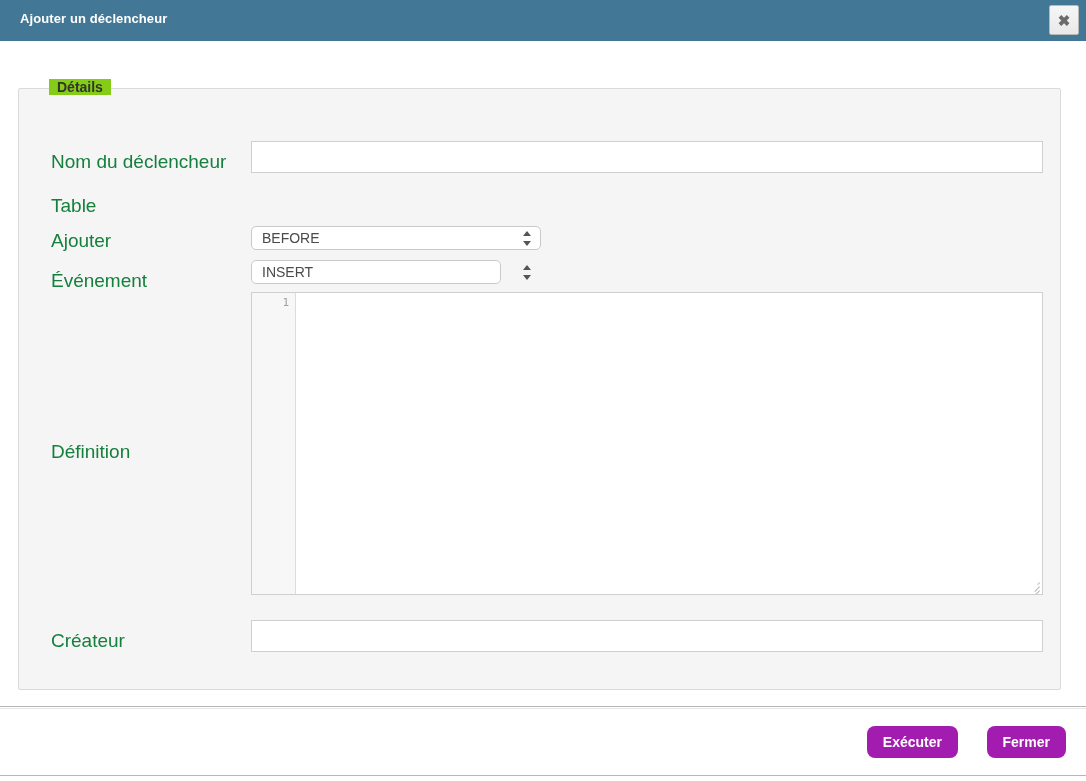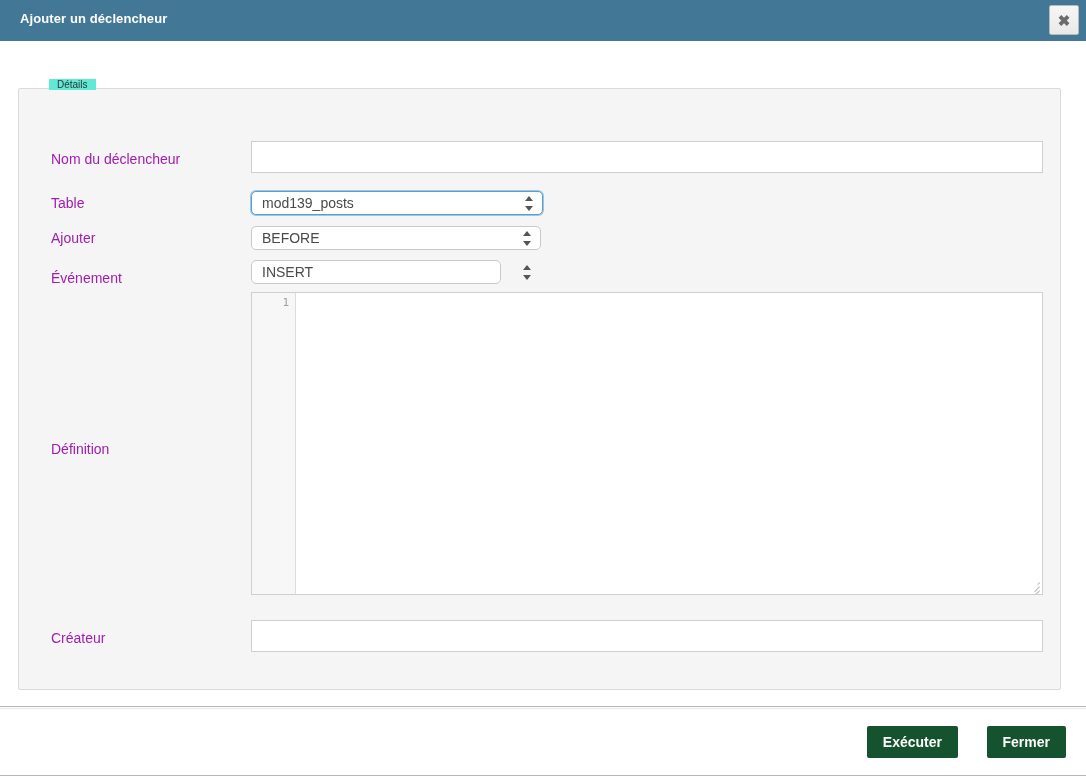--- a/index.html
+++ b/index.html
@@ -66,33 +66,34 @@
     height: 602px;
     box-sizing: border-box;
     border: 1px solid #dadada;
     background: #f5f5f5;
     border-radius: 2px;
   }
   .legend {
     position: absolute;
     left: 30px;
     top: -10px;
-    background: #5eead4;
+    background: #84cc16;
     padding: 0 8px;
-    font-size: 10px;
+    font-size: 14px;
     color: #333333;
     white-space: nowrap;
+    font-weight: bold;
   }
 
   
   .label {
     position: absolute;
     left: 32px;
-    font-size: 14px;
-    color: #a21caf;
+    font-size: 19px;
+    color: #15803d;
     white-space: nowrap;
   }
 
   .text-input {
     position: absolute;
     left: 232px;
     box-sizing: border-box;
     background: #ffffff;
     border: 1px solid #cfcfcf;
     font-family: "Liberation Sans", sans-serif;
@@ -232,24 +233,24 @@
     left: 0;
     top: 775px;
     width: 1086px;
     height: 1px;
     background: #b7b7b7;
   }
   .btn {
     position: absolute;
     top: 726px;
     height: 32px;
-    background: #14532d;
+    background: #a21caf;
     color: #ffffff;
     border: 0;
-    border-radius: 2px;
+    border-radius: 8px;
     font-family: "Liberation Sans", sans-serif;
     font-size: 14px;
     font-weight: bold;
     cursor: pointer;
     padding: 0 16px;
     line-height: 32px;
   }
   .btn-run   { right: 128px; }
   .btn-close { right: 20px; }
 </style>
@@ -263,29 +264,20 @@
   </div>
 </div>
 
 <div class="fieldset">
   <div class="legend">Détails</div>
 
   <div class="label" style="top:62px;">Nom du déclencheur</div>
   <input class="text-input" style="top: 52px; width: 792px; height: 32px;" value="">
 
   <div class="label" style="top:106px;">Table</div>
-  <div class="combo-wrap" style="left:232px;top:102px;width:292px;height:24px;">
-    <select class="combo focused" style="left:0;top:0;width:292px;">
-      <option>mod139_posts</option>
-    </select>
-    <span class="spinner">
-        <i class="up"></i>
-        <i class="dn"></i>
-      </span>
-  </div>
 
   <div class="label" style="top:141px;">Ajouter</div>
   <div class="combo-wrap" style="left:232px;top:137px;width:290px;height:24px;">
     <select class="combo" style="left:0;top:0;width:290px;">
       <option>BEFORE</option>
     </select>
     <span class="spinner">
         <i class="up"></i>
         <i class="dn"></i>
       </span>

